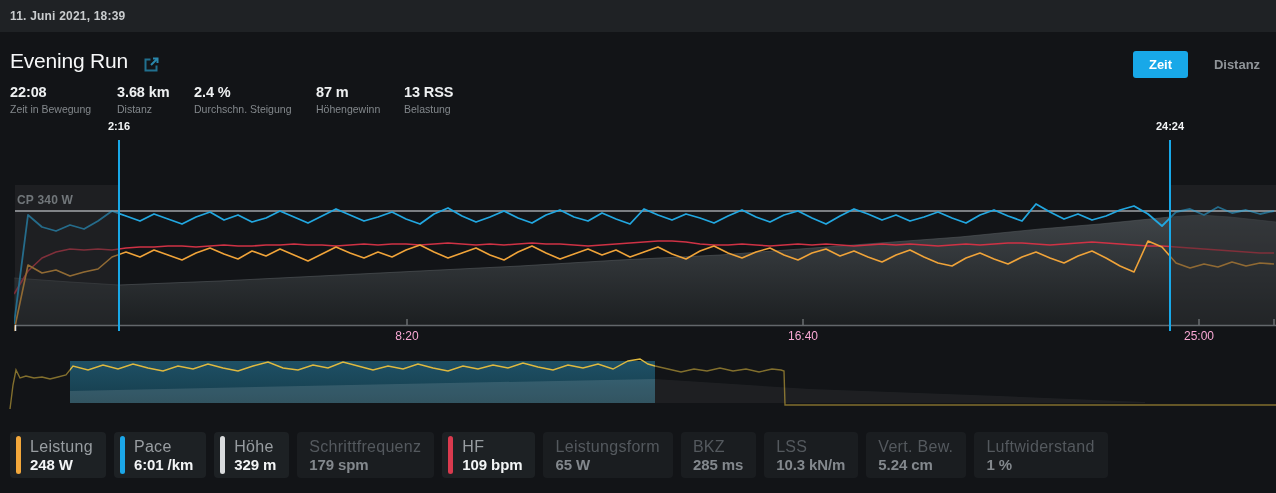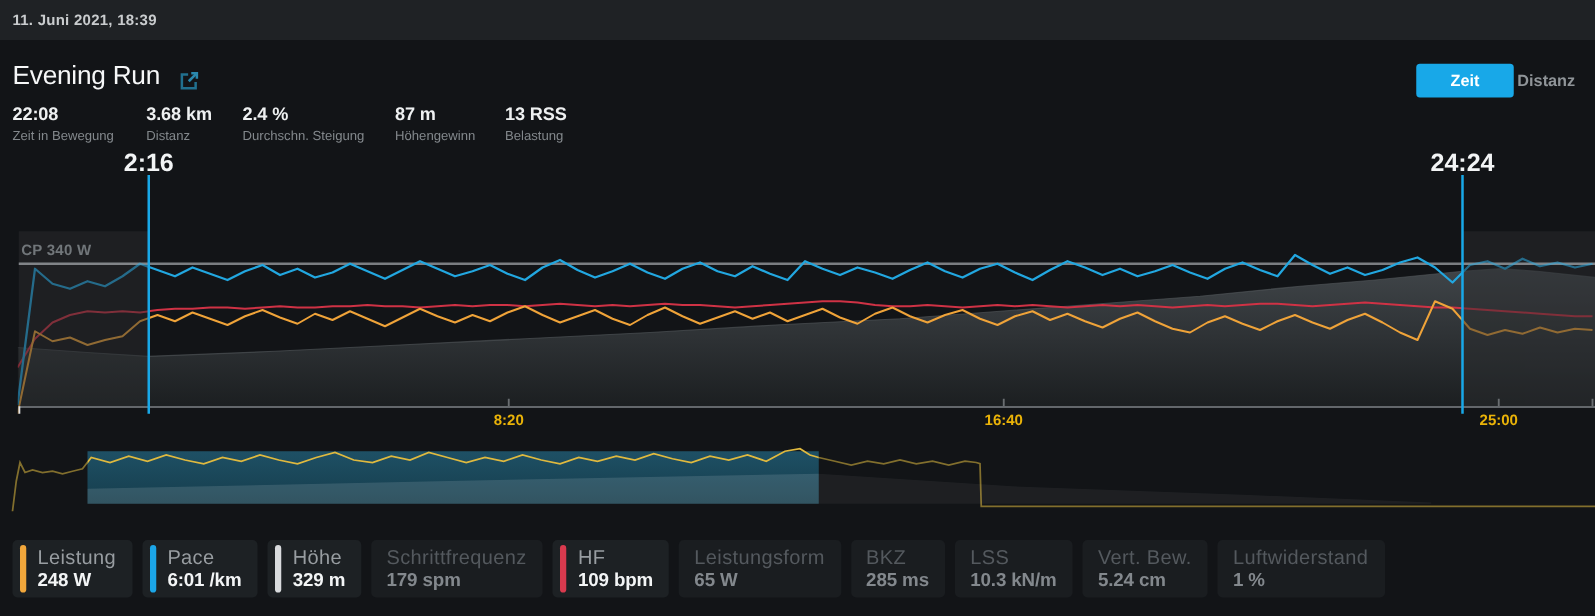--- a/index.html
+++ b/index.html
@@ -7,27 +7,27 @@
        background:#121417;color:#e8eaec;
        font-family:"Liberation Sans","DejaVu Sans",sans-serif;}
   .topbar{position:absolute;left:0;top:0;width:1276px;height:32px;background:#1f2225}
   .date{position:absolute;left:10px;top:9px;font-size:12px;font-weight:700;color:#c9ccce;letter-spacing:.2px}
   .title{position:absolute;left:10px;top:49px;font-size:21px;font-weight:400;color:#f6f7f8;letter-spacing:-.2px}
   .edit{position:absolute;left:142px;top:55px;width:19px;height:19px;cursor:pointer}
   .stat{position:absolute;top:84px}
   .stat .v{font-size:14.5px;font-weight:800;color:#eef0f1;letter-spacing:-.1px}
   .stat .l{font-size:10.5px;color:#83888c;margin-top:3px}
   .s0{left:10px}.s1{left:117px}.s2{left:194px}.s3{left:316px}.s4{left:404px}
-  .btn-zeit{position:absolute;left:1133px;top:51px;width:78px;height:27px;border-radius:3px;
+  .btn-zeit{position:absolute;left:1133px;top:51px;width:55px;height:27px;border-radius:3px;
         color:#fff;font-size:13px;font-weight:800;display:flex;align-items:center;justify-content:center;cursor:pointer}
   .btn-distanz{position:absolute;left:1206px;top:51px;width:62px;height:27px;display:flex;align-items:center;justify-content:center;
         color:#8f9498;font-size:13px;font-weight:700;cursor:pointer}
-  .mlabel{position:absolute;top:120px;transform:translateX(-50%);font-size:20px;font-weight:800;color:#f2f4f5;white-space:nowrap}
+  .mlabel{position:absolute;top:120px;transform:translateX(-50%);font-size:11px;font-weight:800;color:#f2f4f5;white-space:nowrap}
   .cplabel{position:absolute;left:17px;top:193px;font-size:12px;font-weight:800;color:#6a6f73;letter-spacing:.2px}
-  .xlabel{position:absolute;top:329px;transform:translateX(-50%);font-size:12px;font-weight:700;color:#eab308}
+  .xlabel{position:absolute;top:329px;transform:translateX(-50%);font-size:12px;font-weight:400;color:#f9a8d4}
   svg.main{position:absolute;left:0;top:130px;width:1276px;height:222px}
   svg.mini{position:absolute;left:0;top:352px;width:1276px;height:62px}
   .cards{position:absolute;left:10px;top:432px;display:flex;gap:8px}
   .card{height:46px;background:#1d2124;border-radius:4px;display:flex;align-items:center;
         padding:0 13px 0 6px;box-sizing:border-box;cursor:pointer}
   .card .bar{width:5px;height:38px;border-radius:2.5px;margin-right:9px;flex:none}
   .card.inactive{background:#1a1d20;padding-left:12px}
   .card .lbl{display:block;font-size:16px;font-weight:400;color:#989da1;letter-spacing:.3px;white-space:nowrap}
   .card .val{display:block;font-size:15px;font-weight:800;color:#f3f5f6;margin-top:0;white-space:nowrap;letter-spacing:-.1px}
   .card.inactive .lbl{color:#54595e}

